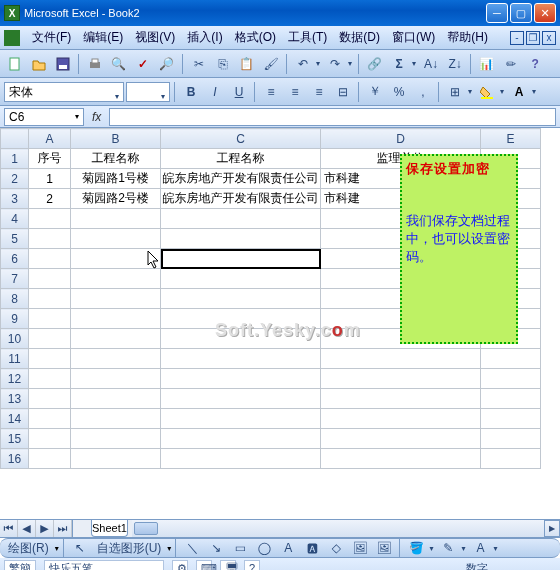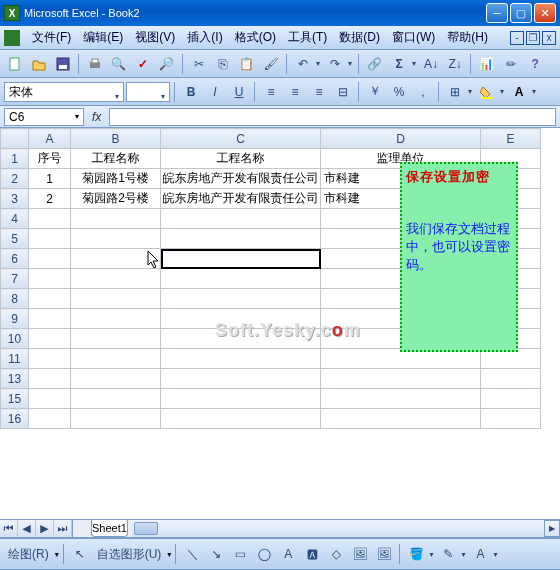--- a/index.html
+++ b/index.html
@@ -41,21 +41,21 @@
 .grid { border-collapse: collapse; table-layout: fixed; }
 .grid th, .grid td { border: 1px solid #c0c7d0; font-size: 12px; height: 20px; padding: 0; text-align: center; vertical-align: middle; }
 .grid .corner, .grid .colhdr, .grid .rowhdr { background: linear-gradient(#eef3fb, #d6e2f2); color: #2e4a77; font-weight: normal; }
 .grid .corner { width: 28px; }
 .colA { width: 42px; } .colB { width: 90px; } .colC { width: 160px; } .colD { width: 160px; } .colE { width: 60px; }
 .grid td.cell { background: #fff; color: #000; white-space: nowrap; overflow: hidden; }
 .grid tr.header td.cell { font-weight: normal; }
 .grid .active { outline: 2px solid #000; outline-offset: -2px; }
 
 
-.callout { position: absolute; left: 400px; top: 34px; width: 118px; height: 190px; border: 2px dotted #0a0; background: #86efac; padding: 4px; font-size: 13px; }
+.callout { position: absolute; left: 400px; top: 26px; width: 118px; height: 190px; border: 2px dotted #0a0; background: #bef264; padding: 4px; font-size: 13px; }
 .callout .t1 { color: #d00; font-weight: bold; letter-spacing: 1px; }
 .callout .t2 { color: #11f; margin-top: 34px; line-height: 18px; }
 
 
 .watermark { position: absolute; left: 215px; top: 192px; font-size: 18px; font-weight: bold; color: #e0e0e0; text-shadow: 1px 1px 0 #aaa; pointer-events: none; font-family: Arial, sans-serif; letter-spacing: 1px; }
 .watermark .red { color: #c83232; }
 
 
 .cursor { position: absolute; left: 147px; top: 122px; font-size: 18px; color: #000; pointer-events: none; }
 
@@ -63,21 +63,21 @@
 .sheetbar { height: 18px; background: #e9eef6; border-top: 1px solid #7a9cc6; display: flex; align-items: stretch; font-size: 11px; }
 .sheetbar .navgrp { display: flex; border-right: 1px solid #7a9cc6; }
 .sheetbar .nav { width: 18px; display: flex; align-items: center; justify-content: center; background: linear-gradient(#eef3fb,#d6e2f2); color: #2e4a77; cursor: pointer; border-right: 1px solid #c0c7d0; }
 .sheetbar .tab { background: #fff; border: 1px solid #7a9cc6; border-top: none; padding: 0 0; display: flex; align-items: center; border-radius: 0 0 4px 4px; margin-left: 18px; }
 .sheetbar .scroll-h { flex: 1; background: linear-gradient(#eef3fb,#d6e2f2); margin-left: 4px; position: relative; }
 .sheetbar .scroll-h .thumb { position: absolute; left: 2px; top: 2px; width: 24px; bottom: 2px; background: linear-gradient(#cfe0f7,#a9c4e8); border: 1px solid #7a9cc6; border-radius: 2px; }
 .sheetbar .scroll-h .arrowL, .sheetbar .scroll-h .arrowR { position: absolute; top: 0; bottom: 0; width: 16px; background: linear-gradient(#eef3fb,#d6e2f2); border: 1px solid #7a9cc6; display: flex; align-items: center; justify-content: center; font-size: 8px; color: #2e4a77; }
 .sheetbar .scroll-h .arrowR { right: 0; }
 
 
-.drawbar { height: 32px; background: linear-gradient(#dce9fb,#b7d0ee); border-top: 1px solid #7a9cc6; border-bottom: 1px solid #7a9cc6; display: flex; align-items: center; padding: 0 4px; gap: 2px; font-size: 12px; }
+.drawbar { height: 20px; background: linear-gradient(#dce9fb,#b7d0ee); border-top: 1px solid #7a9cc6; border-bottom: 1px solid #7a9cc6; display: flex; align-items: center; padding: 0 4px; gap: 2px; font-size: 12px; border-radius: 8px; }
 .drawbar .lbl { padding: 0 4px; color: #2e4a77; cursor: pointer; }
 
 
 .statusbar { height: 20px; background: linear-gradient(#e3efff,#cfe0f7); display: flex; align-items: center; font-size: 11px; color: #2e4a77; padding: 0 4px; gap: 8px; }
 .statusbar .cell { border: 1px solid #b0c4e0; padding: 0 4px; background: #fff; height: 16px; display: flex; align-items: center; }
 .statusbar .spacer { flex: 1; }
 
 svg { display: block; }
 </style>
 </head>
@@ -319,21 +319,37 @@
         </tr>
   <tr>
           <th class="rowhdr">11</th>
           <td class="cell"></td>
           <td class="cell"></td>
           <td class="cell"></td>
           <td class="cell"></td>
           <td class="cell"></td>
         </tr>
   <tr>
+          <th class="rowhdr">12</th>
+          <td class="cell"></td>
+          <td class="cell"></td>
+          <td class="cell"></td>
+          <td class="cell"></td>
+          <td class="cell"></td>
+        </tr>
+  <tr>
           <th class="rowhdr">13</th>
+          <td class="cell"></td>
+          <td class="cell"></td>
+          <td class="cell"></td>
+          <td class="cell"></td>
+          <td class="cell"></td>
+        </tr>
+  <tr>
+          <th class="rowhdr">14</th>
           <td class="cell"></td>
           <td class="cell"></td>
           <td class="cell"></td>
           <td class="cell"></td>
           <td class="cell"></td>
         </tr>
   <tr>
           <th class="rowhdr">15</th>
           <td class="cell"></td>
           <td class="cell"></td>

